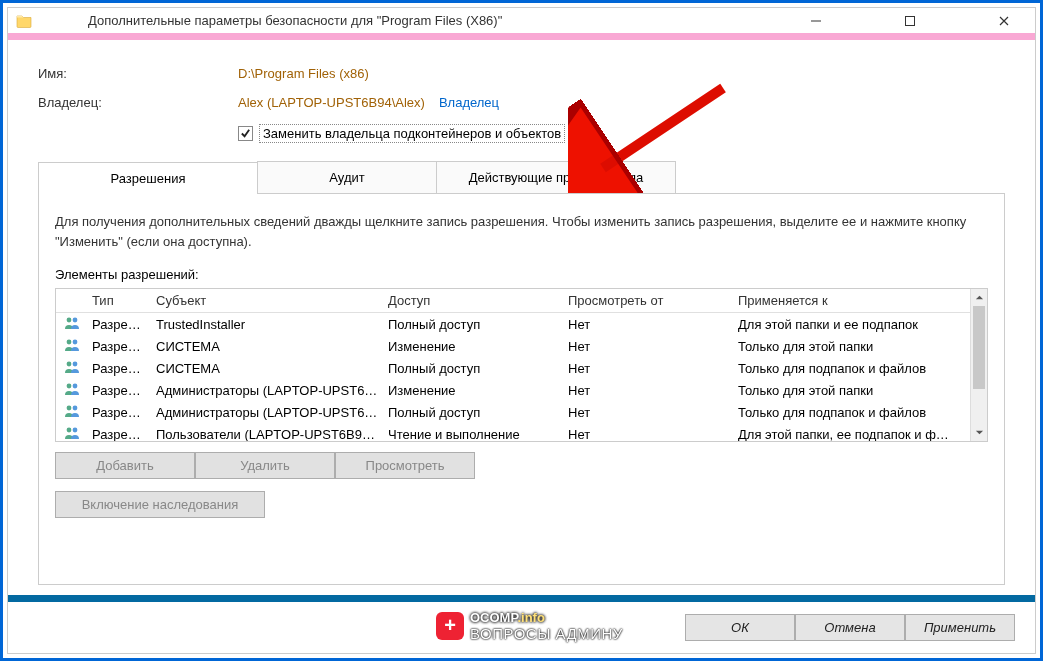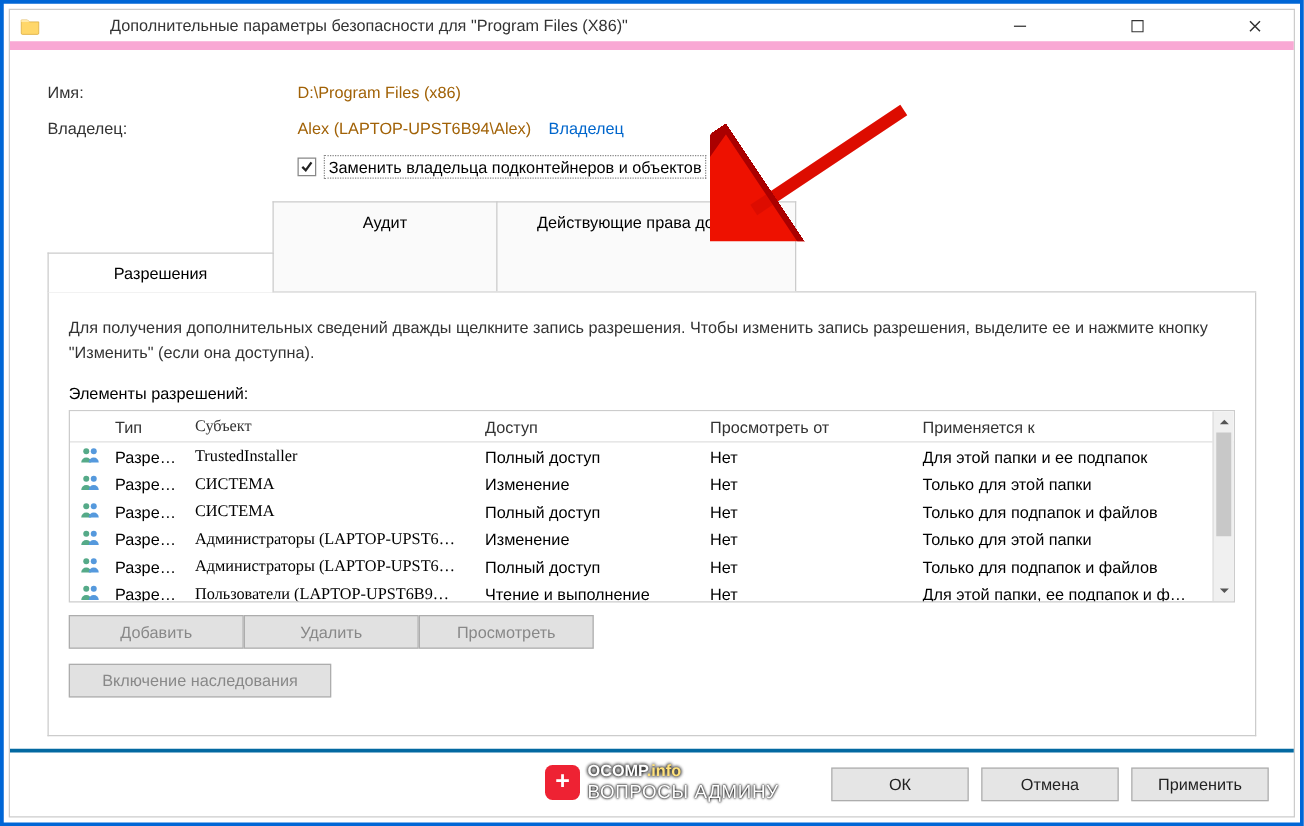--- a/index.html
+++ b/index.html
@@ -15,48 +15,48 @@
 .row .lbl { width: 200px; color: #333; }
 .row .val { color: #a16207; }
 .link { color: #0066cc; cursor: pointer; margin-left: 14px; }
 .chk-row { margin-left: 200px; display: flex; align-items: center; margin-bottom: 18px; }
 .chk { width: 15px; height: 15px; border: 1px solid #888; margin-right: 6px; display: flex; align-items: center; justify-content: center; background: #fff; cursor: pointer; }
 .chk svg { width: 11px; height: 11px; }
 .chklabel-wrap { border: 1px dotted #888; padding: 1px 3px; }
 .tabs { display: flex; border-bottom: 1px solid #ccc; }
 .tab { padding: 8px 0; text-align: center; border: 1px solid #ccc; border-bottom: none; margin-right: -1px; cursor: pointer; background: #fafafa; }
 .tab.active { background: #fff; position: relative; top: 1px; }
-.tab:nth-child(1) { width: 181px; margin-top: 40px; }
+.tab:nth-child(1) { width: 220px; }
 .tab:nth-child(2) { width: 180px; }
 .tab:nth-child(3) { width: 240px; }
 .tab-body { border: 1px solid #ccc; border-top: none; padding: 18px 16px 12px 16px; flex: 1; display: flex; flex-direction: column; }
 .helptext { margin-bottom: 16px; line-height: 1.5; color: #333; }
 .listcaption { margin-bottom: 6px; }
 .listbox { border: 1px solid #ccc; height: 154px; overflow: hidden; position: relative; background: #fff; }
 .list-header, .list-row { display: flex; align-items: center; padding: 2px 8px; }
 .list-header { border-bottom: 1px solid #e0e0e0; font-weight: normal; color: #333; background: #fff; padding: 4px 8px; }
 .list-header > div, .list-row > div { overflow: hidden; white-space: nowrap; text-overflow: ellipsis; padding-right: 8px; }
 .c-icon { width: 28px; flex-shrink: 0; }
 .c-type { width: 64px; flex-shrink: 0; }
-.c-subj { width: 232px; flex-shrink: 0; font-family: Liberation Serif, serif; }
+.c-subj { width: 232px; flex-shrink: 0; }
 .c-acc  { width: 180px; flex-shrink: 0; }
 .c-inh  { width: 170px; flex-shrink: 0; }
 .c-app  { flex: 1; }
 .list-row { height: 22px; }
 .list-header .c-icon { width: 28px; }
 .scrollbar { position: absolute; right: 0; top: 0; bottom: 0; width: 17px; background: #f0f0f0; border-left: 1px solid #ddd; display: flex; flex-direction: column; }
 .sb-btn { height: 17px; display: flex; align-items: center; justify-content: center; cursor: pointer; }
 .sb-btn svg { width: 9px; height: 9px; fill: #555; }
 .sb-track { flex: 1; position: relative; }
 .sb-thumb { position: absolute; left: 2px; right: 2px; top: 0; height: 70%; background: #c8c8c8; }
 .btn-row { display: flex; margin-top: 10px; }
 .btn { border: 1px solid #adadad; background: #e1e1e1; color: #888; padding: 5px 0; width: 140px; text-align: center; cursor: default; }
 .btn.enabled { color: #222; cursor: pointer; }
 .btn-row2 { margin-top: 12px; }
-.footer { border-top: 3px solid #0369a1; padding: 12px 20px; display: flex; justify-content: flex-end; gap: 10px; position: relative; }
+.footer { border-top: 7px solid #0369a1; padding: 12px 20px; display: flex; justify-content: flex-end; position: relative; font-style: italic; }
 .footer .btn { width: 110px; color: #222; background: #e5e5e5; border: 1px solid #adadad; cursor: pointer; }
 .people-icon { width: 18px; height: 14px; }
 .arrow-annot { position: absolute; pointer-events: none; }
 .arrow-annot { left: 565px; top: 80px; }
 .watermark { position: absolute; left: 425px; bottom: 12px; display: flex; align-items: center; gap: 6px; padding: 4px 8px; border-radius: 4px; pointer-events: none; }
 .watermark .badge { width: 28px; height: 28px; background: #e23; border-radius: 6px; display: flex; align-items: center; justify-content: center; color: #fff; font-weight: bold; font-size: 20px; }
 .wm-text { color: #fff; font-weight: bold; font-size: 16px; text-shadow: 0 0 3px #000, 0 0 3px #000; line-height: 1; }
 .wm-sub { color: #fff; font-size: 15px; text-shadow: 0 0 2px #000, 0 0 2px #000; letter-spacing: 0.5px; }
 .wm-info { color: #ffe17a; }
 </style>

